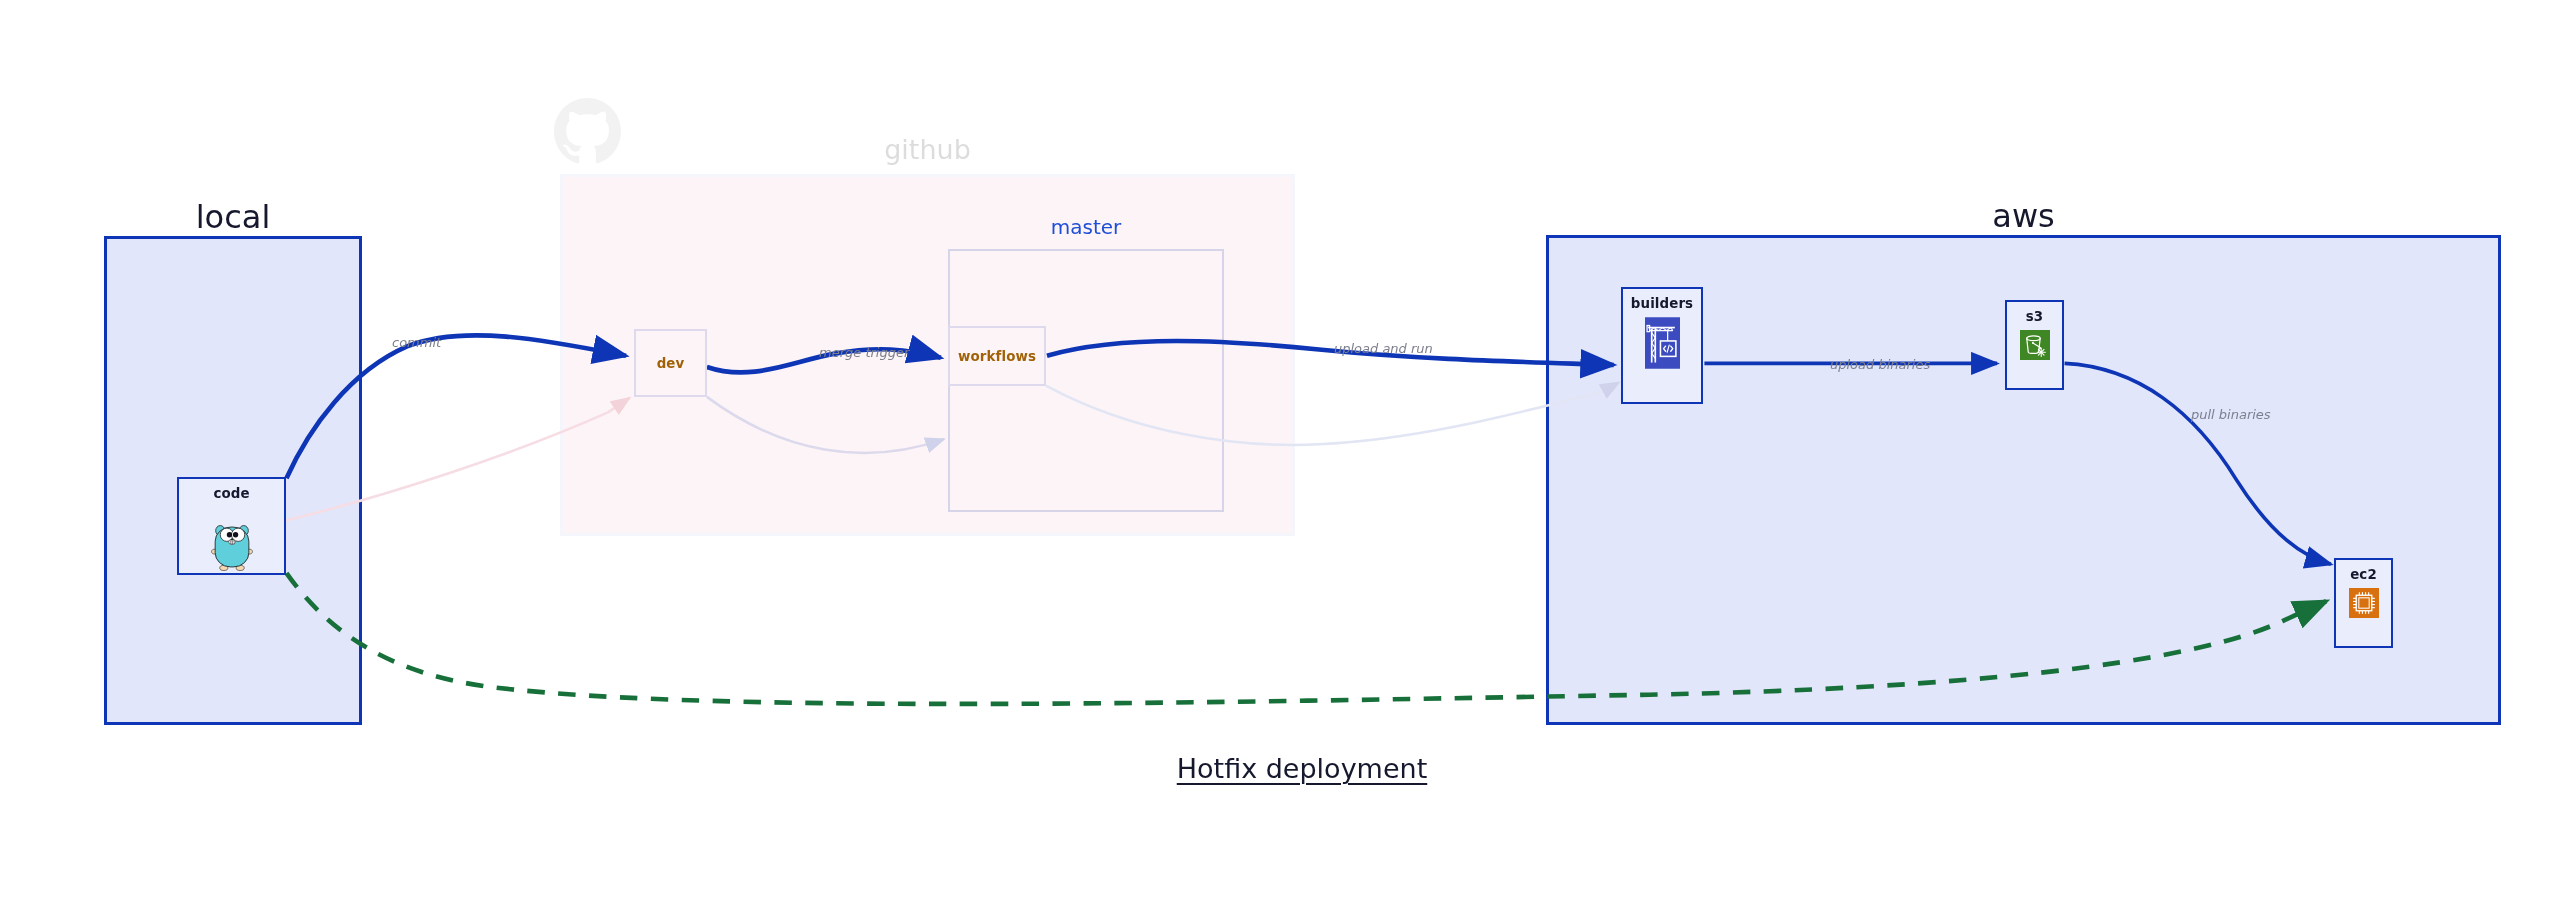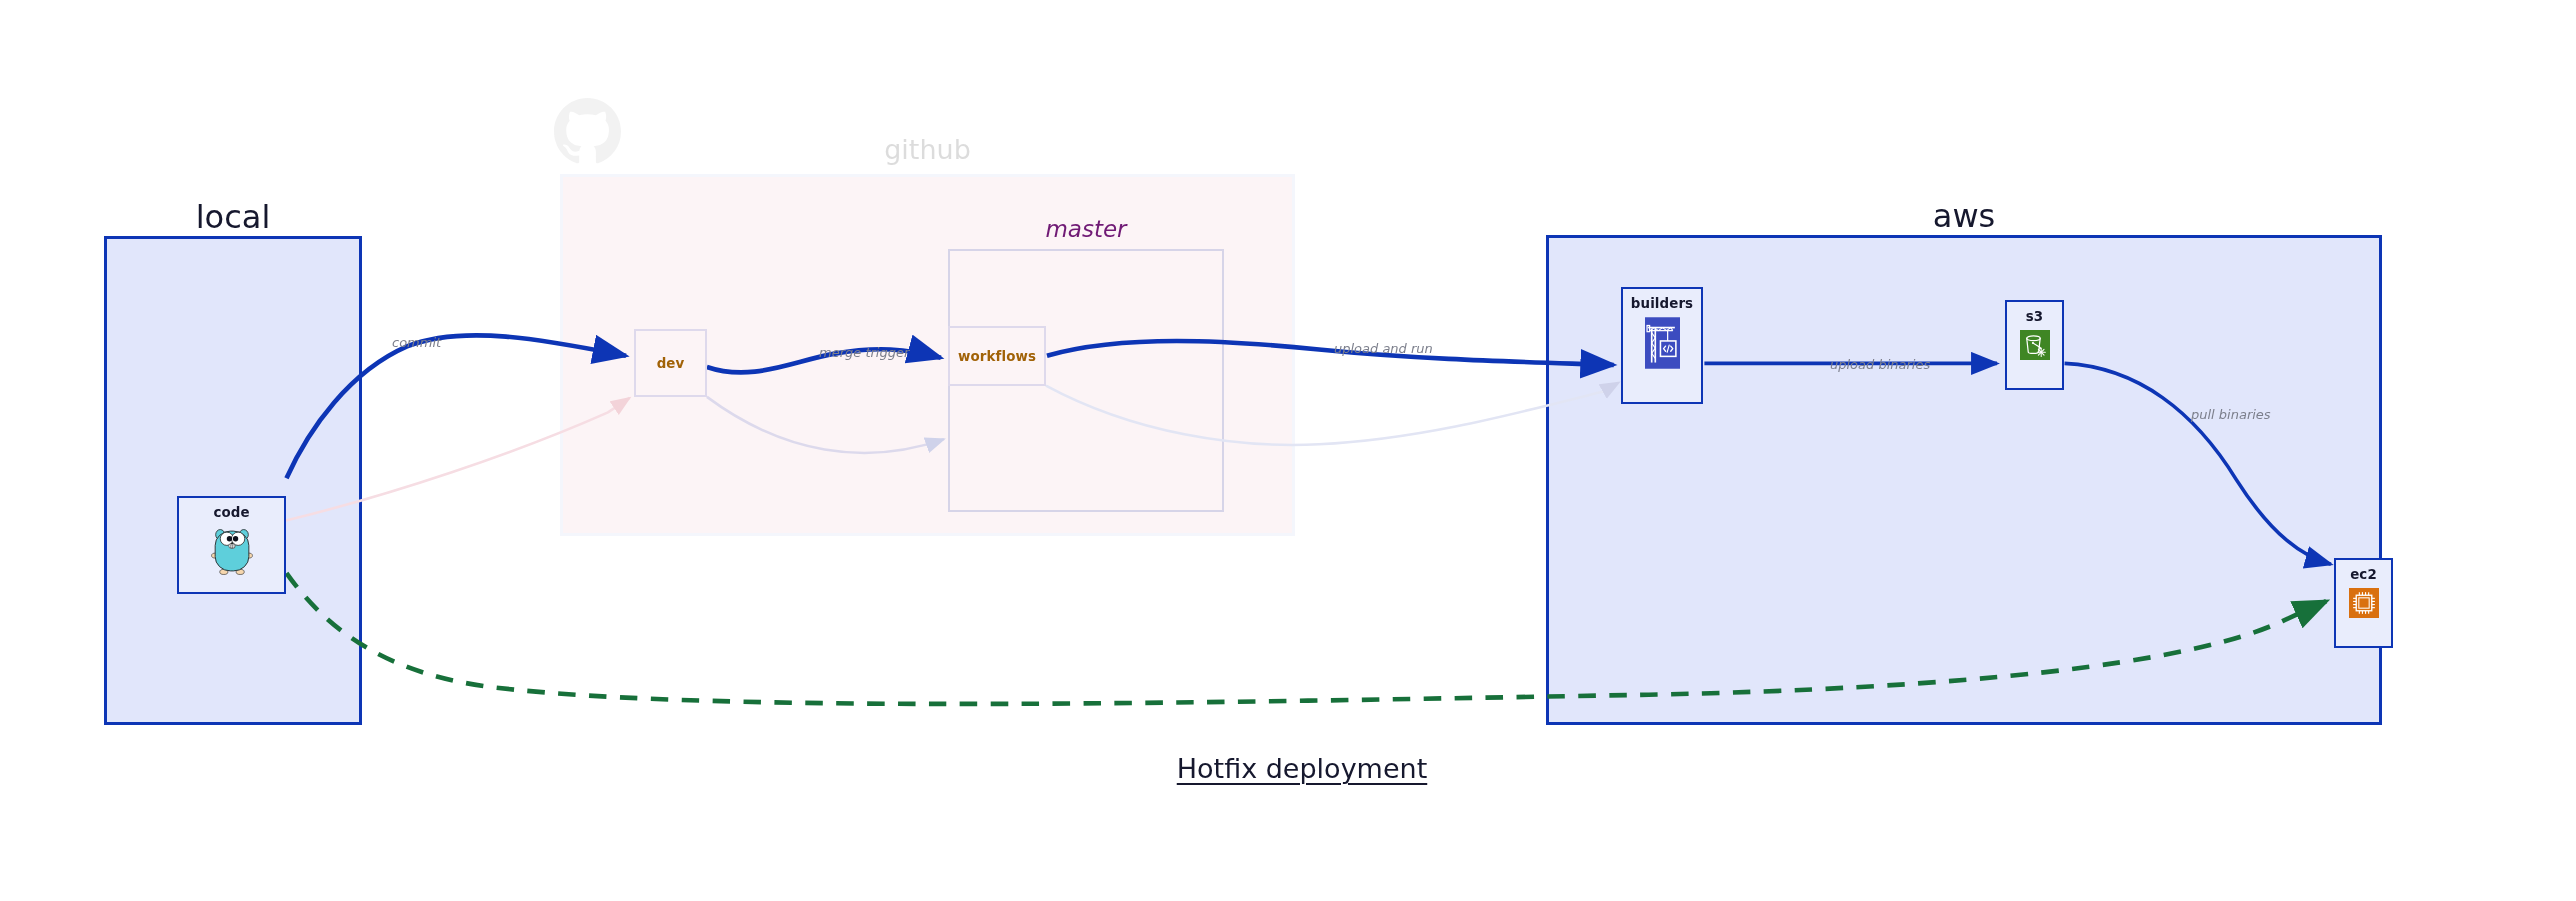--- a/index.html
+++ b/index.html
@@ -34,31 +34,31 @@
     text-align: center;
     font-size: 32px;
     line-height: 1.05;
     white-space: nowrap;
   }
 
   #cluster-local  { left: 104px; top: 236px;  width: 258px;  height: 489px; }
   #cluster-local  .cluster-box { border: 3.6px solid #0d35b5; background: #e1e6fb; }
   #cluster-local  .cluster-label { top: -35px; color: #16182e; }
 
-  #cluster-aws    { left: 1546px; top: 235px; width: 836px; height: 490px; }
+  #cluster-aws    { left: 1546px; top: 235px; width: 955px; height: 490px; }
   #cluster-aws    .cluster-box { border: 3.6px solid #0d35b5; background: #e1e6fb; }
   #cluster-aws    .cluster-label { top: -35px; color: #16182e; }
 
   #cluster-github { left: 560px; top: 174px; width: 735px; height: 362px; opacity: 0.30; }
   #cluster-github .cluster-box { border: 3.1px solid #dbe3f8; background: #f7dde4; }
   #cluster-github .cluster-label { top: -38px; color: #8f8f8f; font-size: 27px; }
 
   #cluster-master { left: 948px; top: 249px; width: 276px; height: 263px; }
   #cluster-master .cluster-box { border: 2.1px solid #d6d4e8; background: transparent; }
-  #cluster-master .cluster-label { top: -32px; color: #701a75; font-size: 23px; font-style: italic; }
+  #cluster-master .cluster-label { top: -32px; color: #1d4ed8; font-size: 20px; }
 
   
   .node {
     position: absolute;
     box-sizing: border-box;
     display: flex;
     flex-direction: column;
     align-items: center;
   }
   .node-title {
@@ -80,21 +80,21 @@
     border: 2.1px solid #ded9ec;
     background: transparent;
     justify-content: center;
   }
   .node.ghost .node-title {
     font-size: 13.4px;
     color: #a16207;
     margin-top: 0;
   }
 
-  #node-code      { left: 177px;  top: 496px;  width: 109px; height: 98px; }
+  #node-code      { left: 177px;  top: 477px;  width: 109px; height: 98px; justify-content: space-between; }
   #node-dev       { left: 634px; top: 329px;  width: 73px; height: 68px; }
   #node-workflows { left: 948px; top: 326px;  width: 98px; height: 60px; }
   #node-builders  { left: 1621px; top: 287px;  width: 82px; height: 117px; }
   #node-s3        { left: 2005px; top: 300px;  width: 59px; height: 90px; }
   #node-ec2       { left: 2334px; top: 558px; width: 59px; height: 90px; }
 
   
   #github-mark {
     position: absolute;
     left: 554px;

